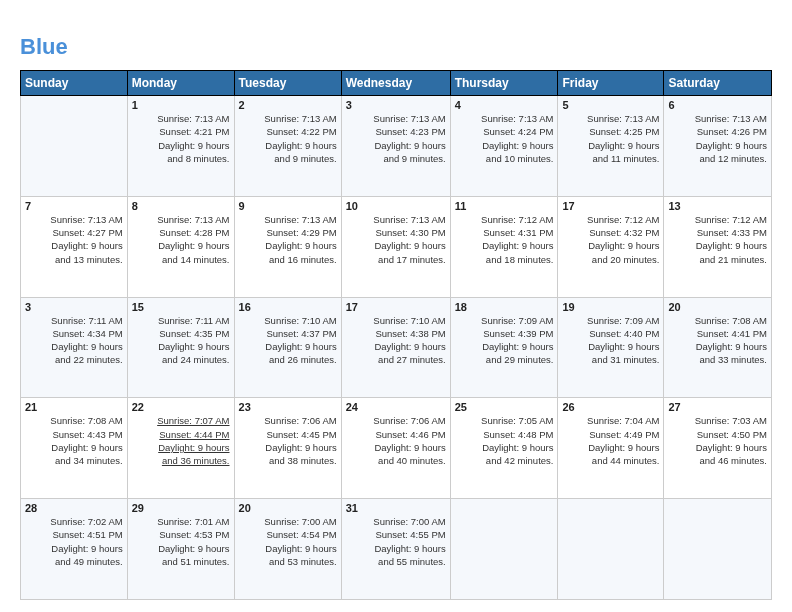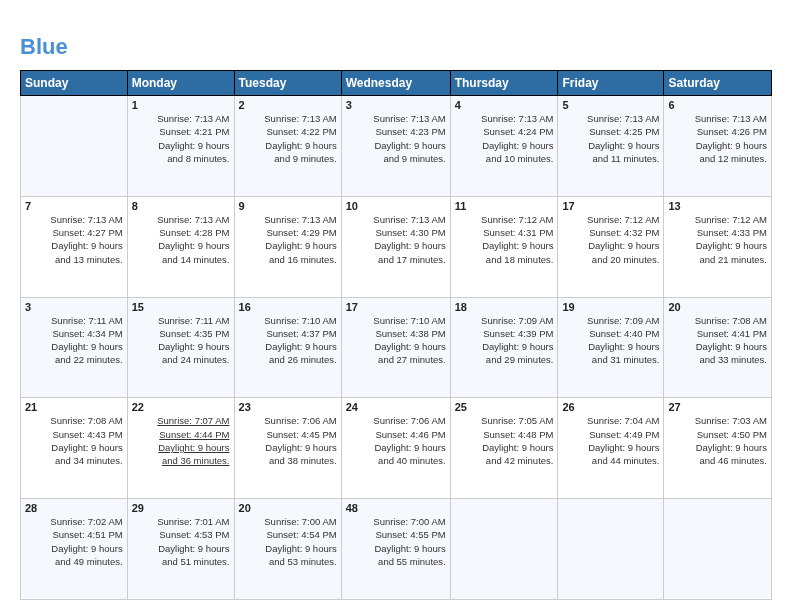--- a/index.html
+++ b/index.html
@@ -326,21 +326,21 @@
 and 51 minutes.</div>
           </td>
           <td>
             <span class="day-num">20</span>
             <div class="day-info" style="white-space: pre-line;">Sunrise: 7:00 AM
 Sunset: 4:54 PM
 Daylight: 9 hours
 and 53 minutes.</div>
           </td>
           <td>
-            <span class="day-num">48</span>
+            <span class="day-num">31</span>
             <div class="day-info" style="white-space: pre-line;">Sunrise: 7:00 AM
 Sunset: 4:55 PM
 Daylight: 9 hours
 and 55 minutes.</div>
           </td>
           <td></td>
           <td></td>
           <td></td>
         </tr>
       </tbody>

